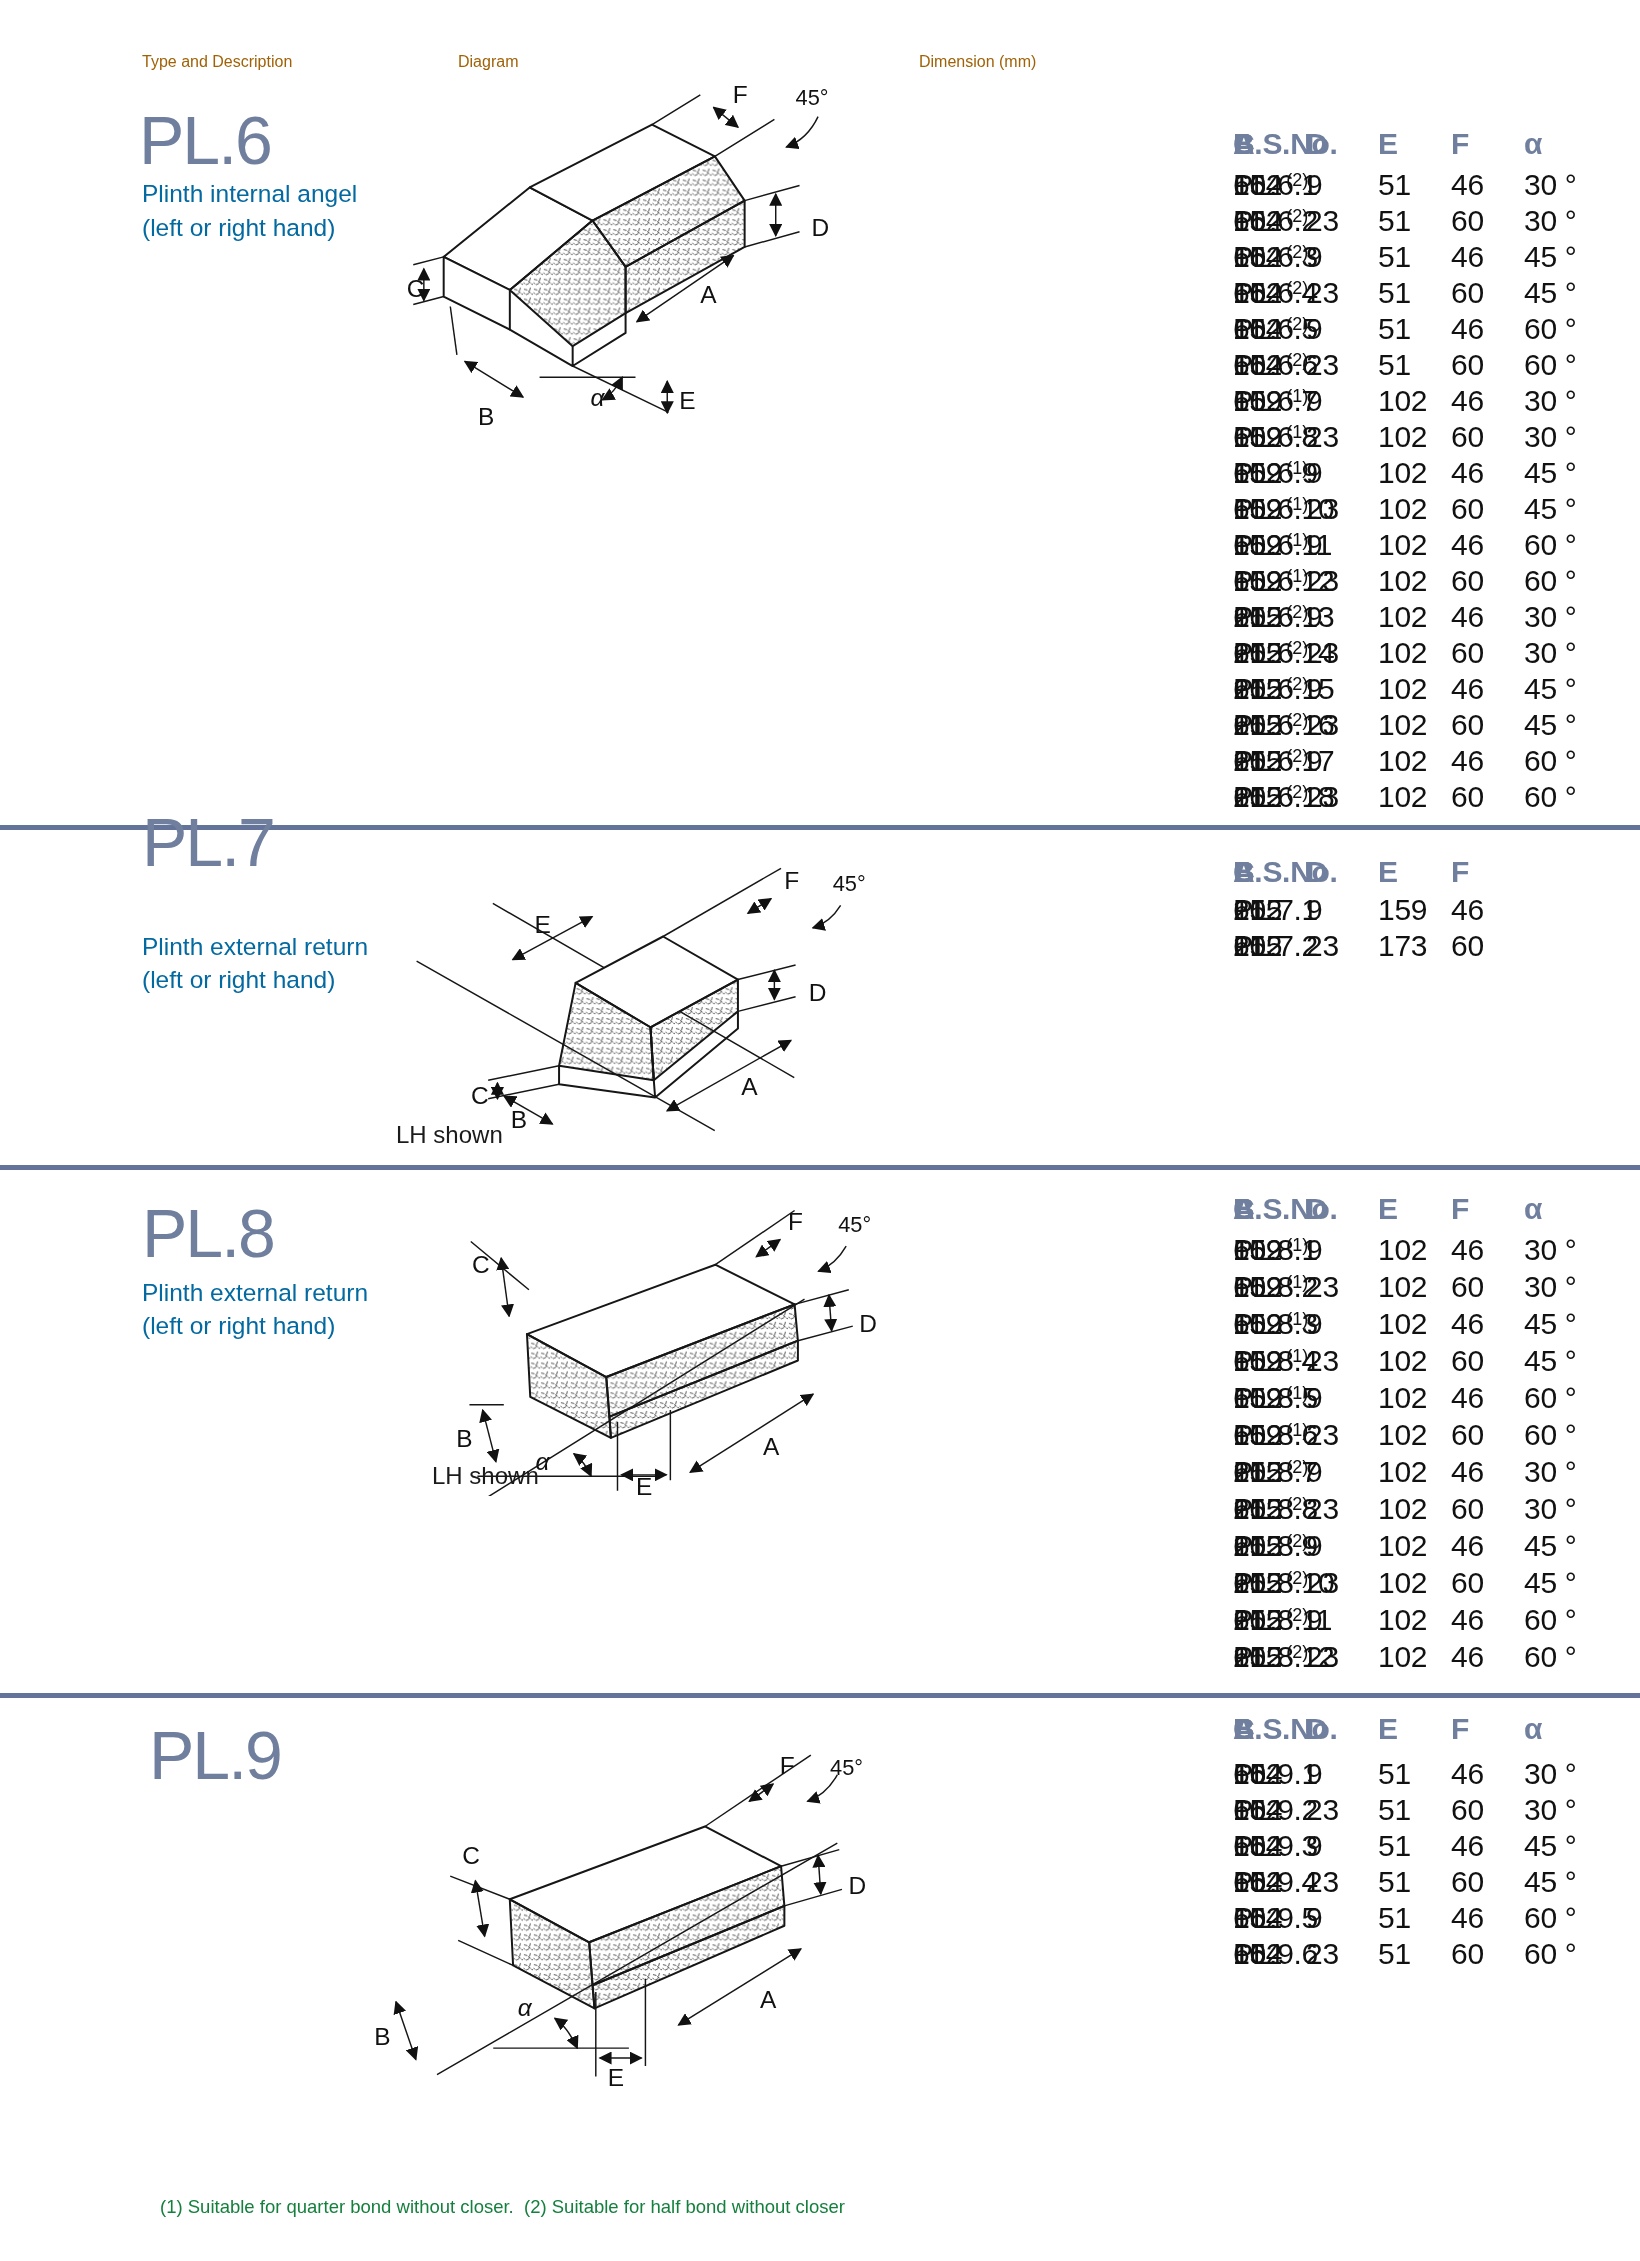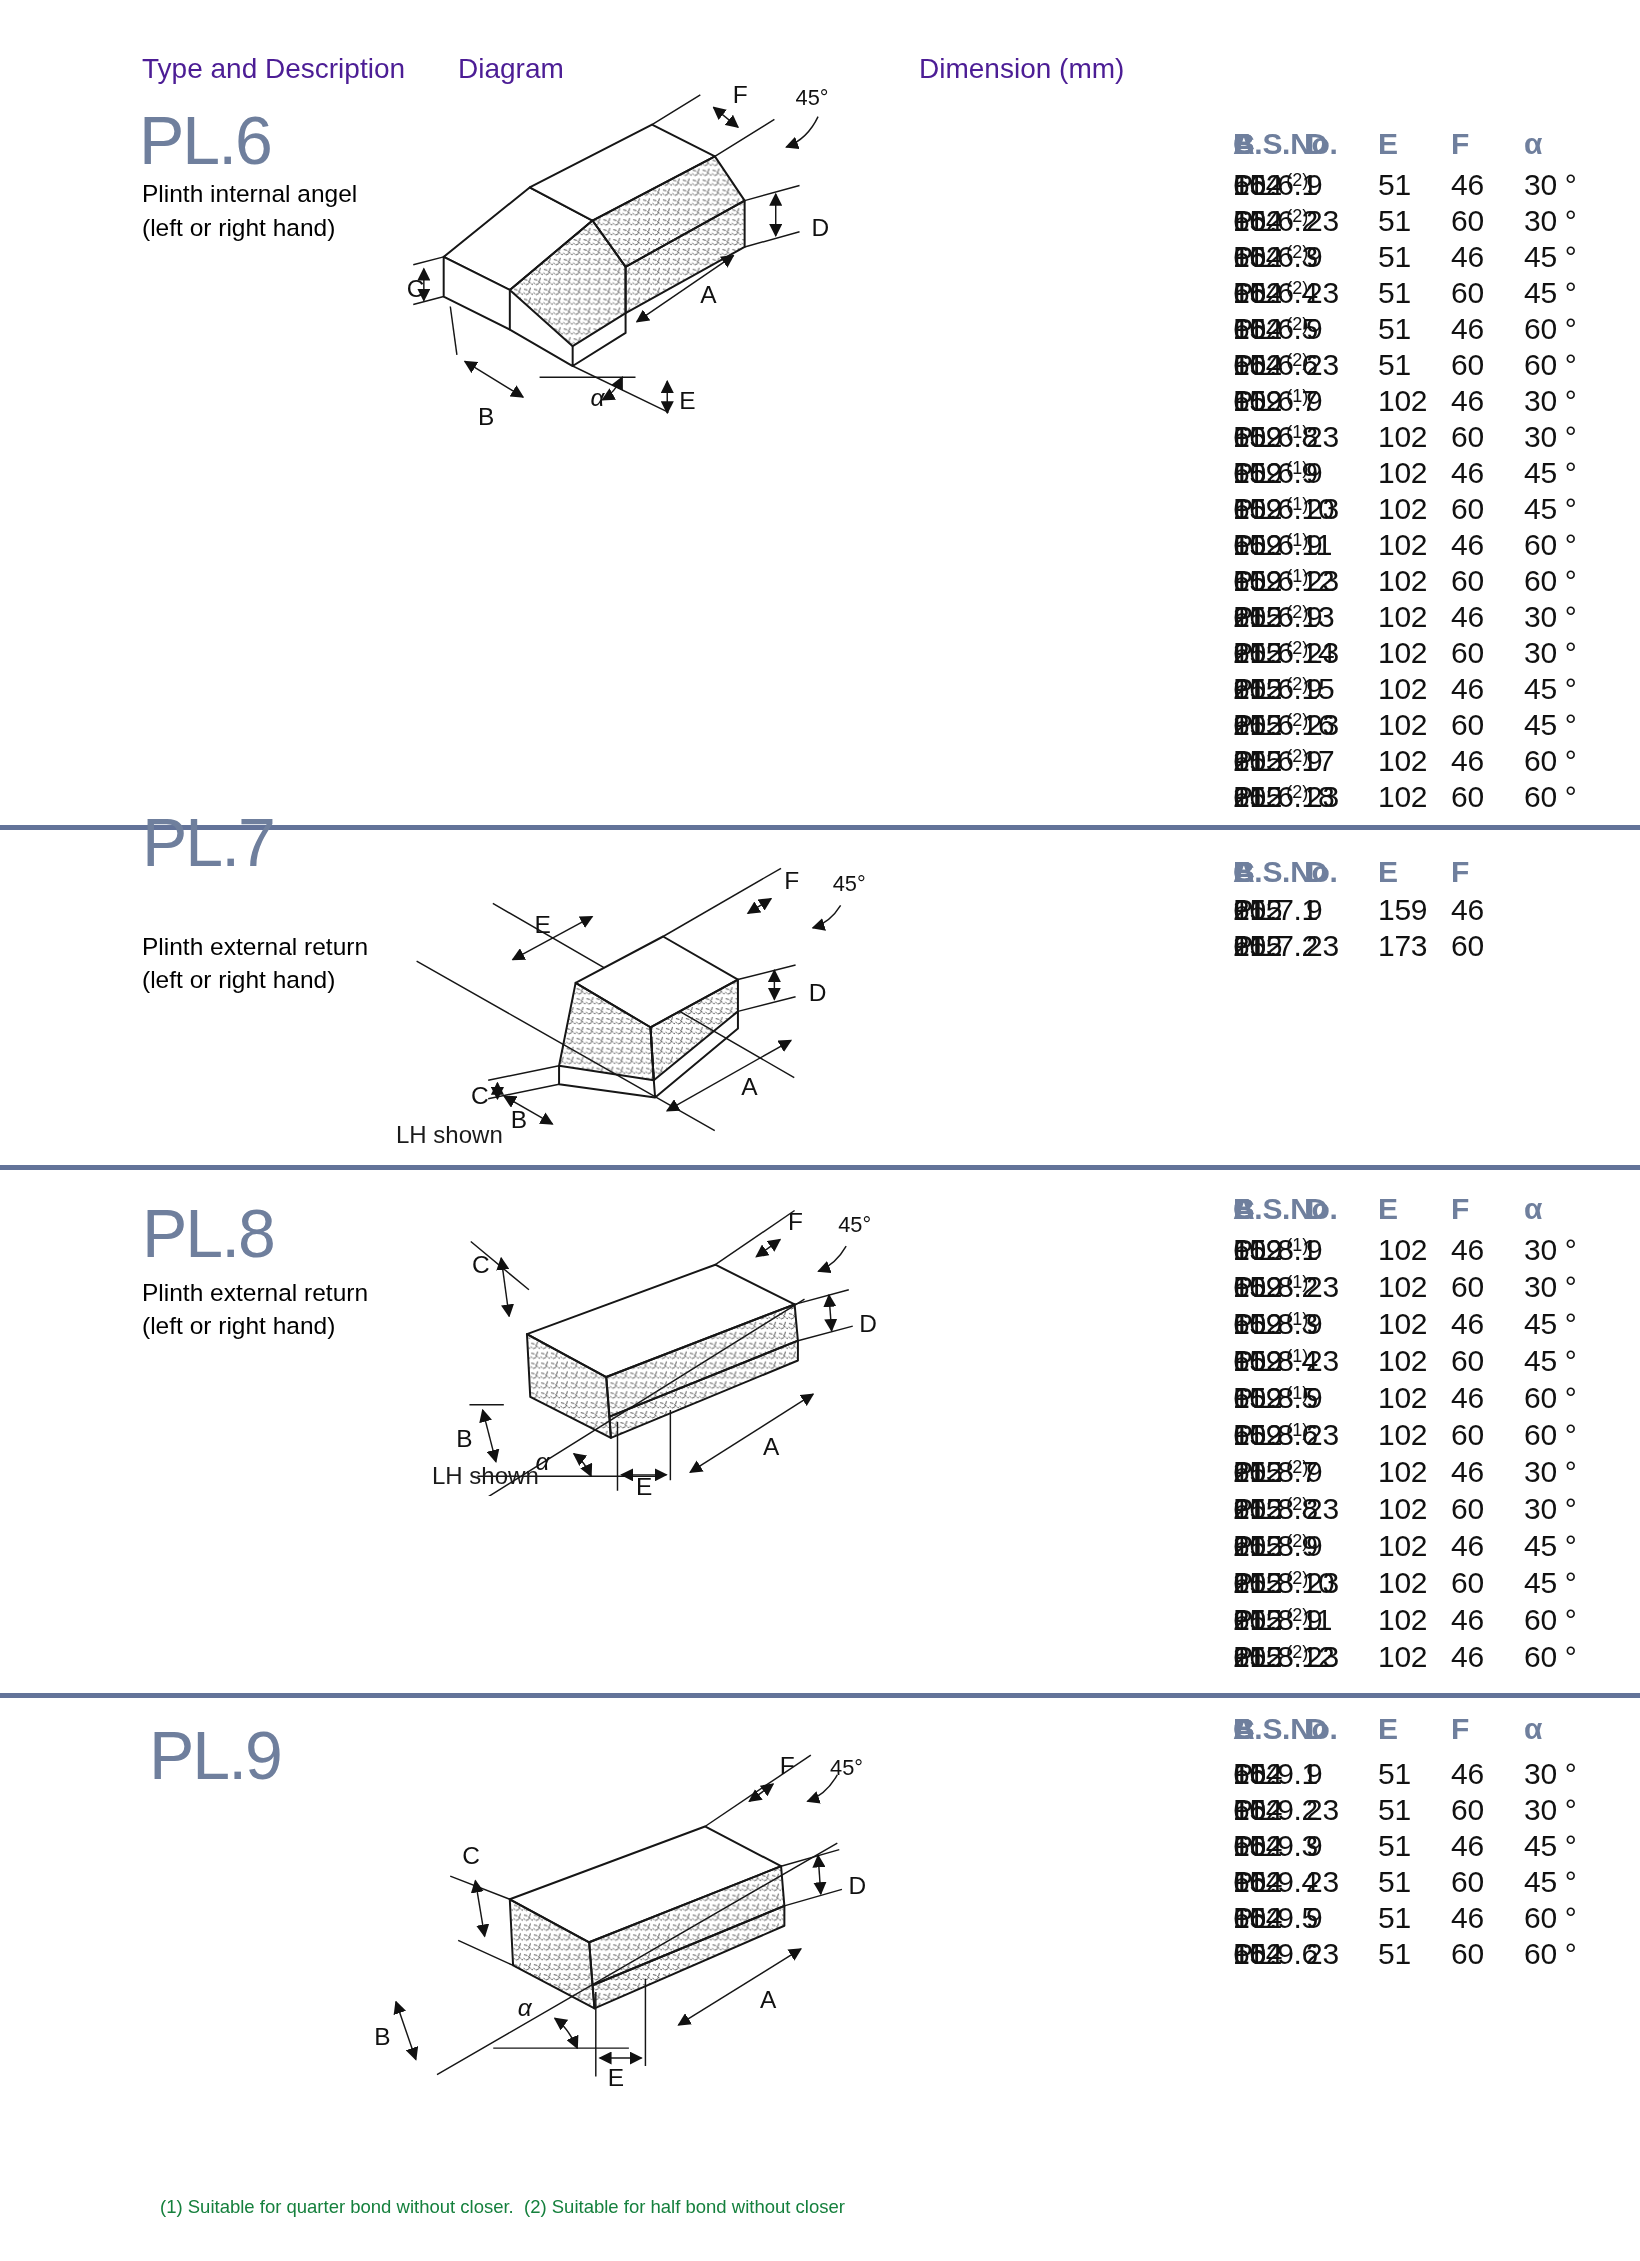--- a/index.html
+++ b/index.html
@@ -1,23 +1,23 @@
 <!DOCTYPE html>
 <html style="font-size:10.6px"><head>
 <meta charset="utf-8">
 <style>
   html,body{margin:0;padding:0;background:#ffffff;}
   body{
     width:1641px;height:2261px;position:relative;overflow:hidden;
     font-family:"Liberation Sans",sans-serif;color:#111;
   }
   .abs{position:absolute;}
-  .colhead{font-size:28px;color:#4c1d95;}
+  .colhead{font-size:16px;color:#a16207;}
   .sectitle{font-size:68px;font-weight:normal;color:#6f7f9d;letter-spacing:-2px;line-height:1;}
-  .desc{font-size:24.5px;color:#000000;line-height:1.35;}
+  .desc{font-size:24.5px;color:#0369a1;line-height:1.35;}
   .caption{font-size:24px;color:#1b1b1b;}
   .footnote{font-size:18.5px;color:#15803d;}
   .rule{position:absolute;left:0;width:1641px;height:4.6px;background:#637399;}
   
   .table{position:absolute;left:917px;font-size:30px;letter-spacing:-0.3px;}
   .trow{position:relative;height:var(--rh);white-space:nowrap;}
   .trow.thead{height:var(--rhh);}
   .trow.thead .c{color:#6f7f9d;font-weight:bold;font-size:30px;}
   .c{position:absolute;top:0;left:0;}
   .c.a {left:147px;}

